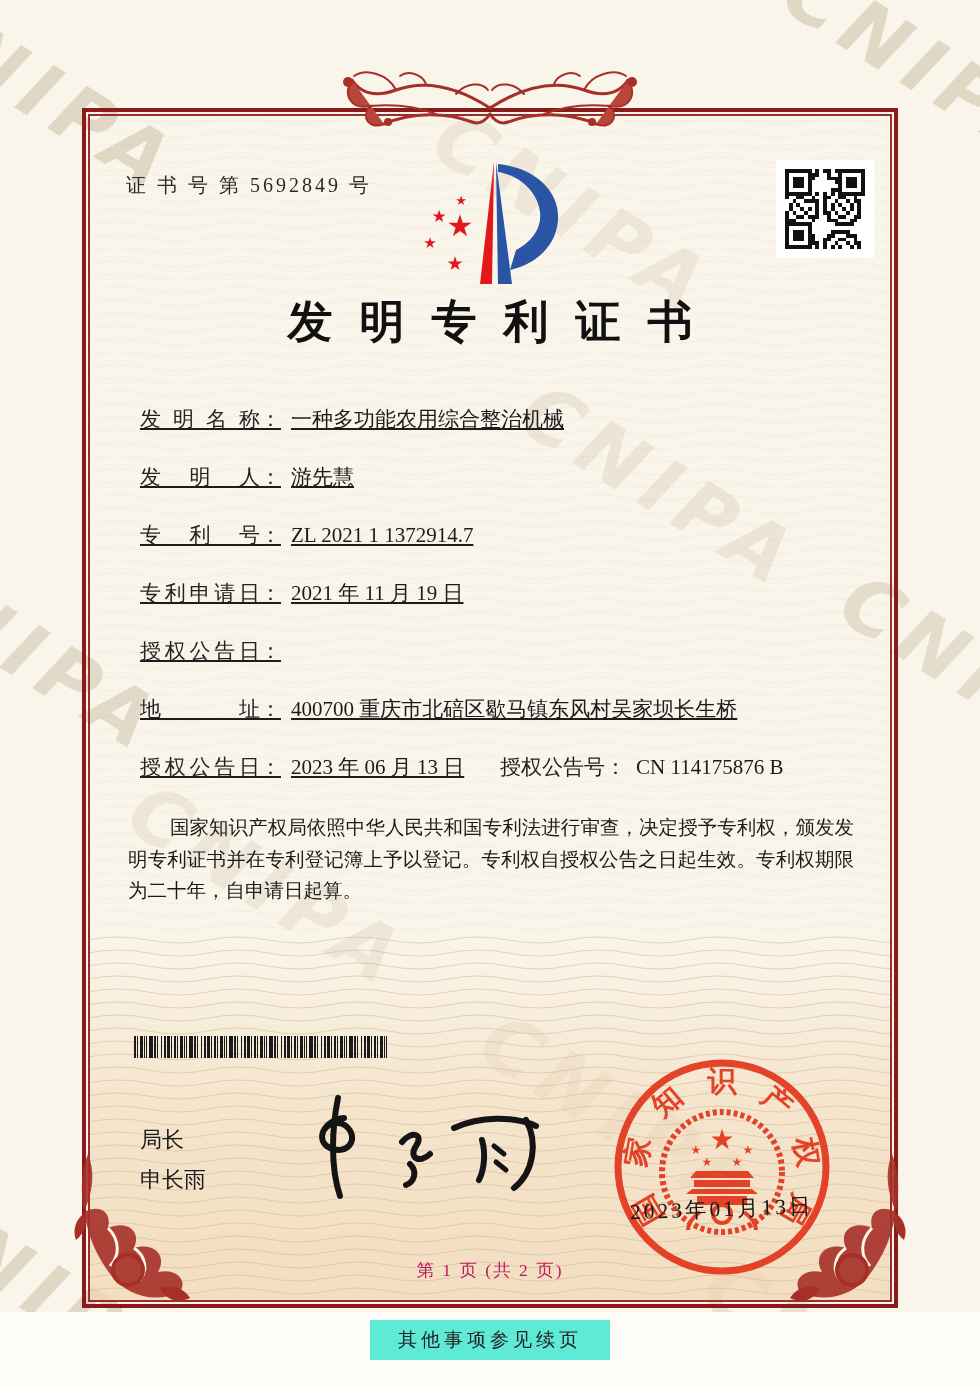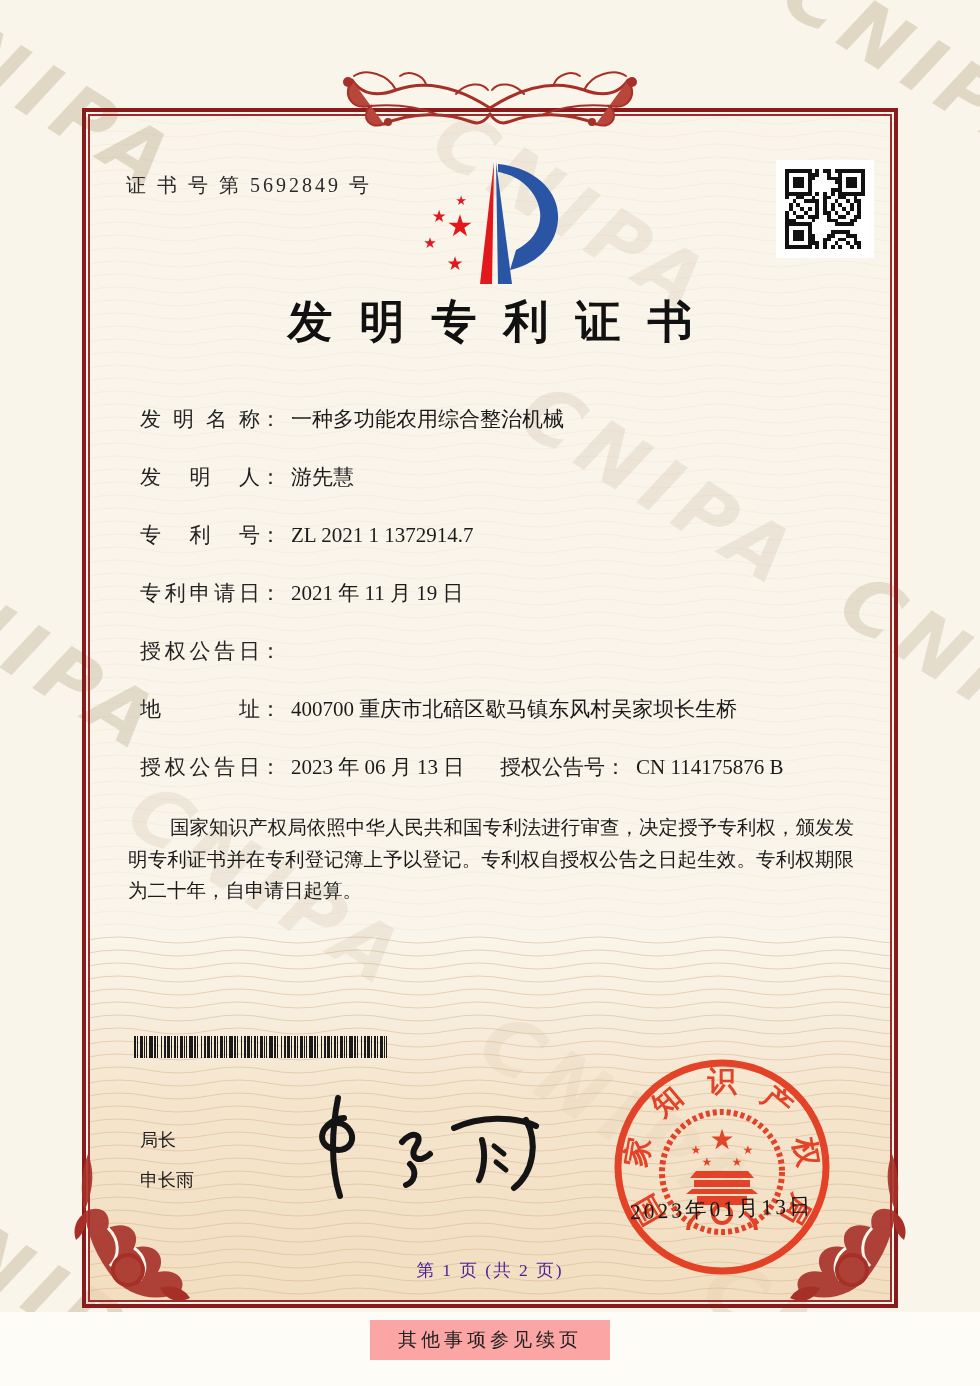--- a/index.html
+++ b/index.html
@@ -41,50 +41,50 @@
     background:#ffffff;display:flex;align-items:center;justify-content:center;
   }
   .title{
     position:absolute;left:0;top:292px;width:980px;
     text-align:center;font-size:45px;font-weight:bold;
     letter-spacing:27px;padding-left:27px;box-sizing:border-box;
     color:#111;
   }
   
   .fields{position:absolute;left:140px;top:406px;width:730px;font-size:21px;}
-  .frow{display:flex;align-items:flex-start;margin-bottom:31px;line-height:27px;position:relative;}
+  .frow{display:flex;align-items:flex-start;margin-bottom:31px;line-height:27px;position:relative;text-decoration:underline;}
   .flabel{
     display:inline-block;width:120px;
     text-align:justify;text-align-last:justify;
     color:#222;flex:0 0 120px;
   }
   .fcolon{margin-right:10px;}
   .fvalue{color:#1b1b1b;}
   .pair2{position:absolute;left:360px;top:0;display:flex;}
   
   .paras{
     position:absolute;left:128px;top:812px;width:726px;
     font-size:19.5px;line-height:31.5px;color:#1b1b1b;text-align:justify;
   }
   .paras p{margin:0;text-indent:2.15em;}
   
   .barcode{position:absolute;left:134px;top:1036px;width:258px;height:22px;}
   
-  .signer{position:absolute;left:140px;top:1120px;font-size:18px;line-height:40px;color:#1b1b1b;}
+  .signer{position:absolute;left:140px;top:1120px;font-size:22px;line-height:40px;color:#1b1b1b;}
   .signature{position:absolute;left:282px;top:1086px;width:280px;height:118px;}
   
   .seal{position:absolute;left:596px;top:1054px;width:252px;height:236px;}
   .page-num{
     position:absolute;left:0;top:1258px;width:980px;text-align:center;
-    font-size:17.5px;letter-spacing:2px;color:#4c1d95;
+    font-size:17.5px;letter-spacing:2px;color:#be185d;
   }
   
   .bottom-strip{position:absolute;left:0;top:1312px;width:980px;height:74px;background:#fefcf6;text-align:center;}
   .note-box{
-    display:inline-block;margin-top:8px;background:#fca5a5;
+    display:inline-block;margin-top:8px;background:#5eead4;
     padding:7px 28px;font-size:19px;letter-spacing:4px;color:#222;text-align:center;
   }
   .ornament{position:absolute;pointer-events:none;}
 </style>
 </head>
 <body>
 
 <div id="wm-layer">
     <div class="wm" style="left: -70px; top: -30px; opacity: 0.2;">CNIPA</div>
     <div class="wm" style="left: 815px; top: -55px; opacity: 0.2;">CNIPA</div>

